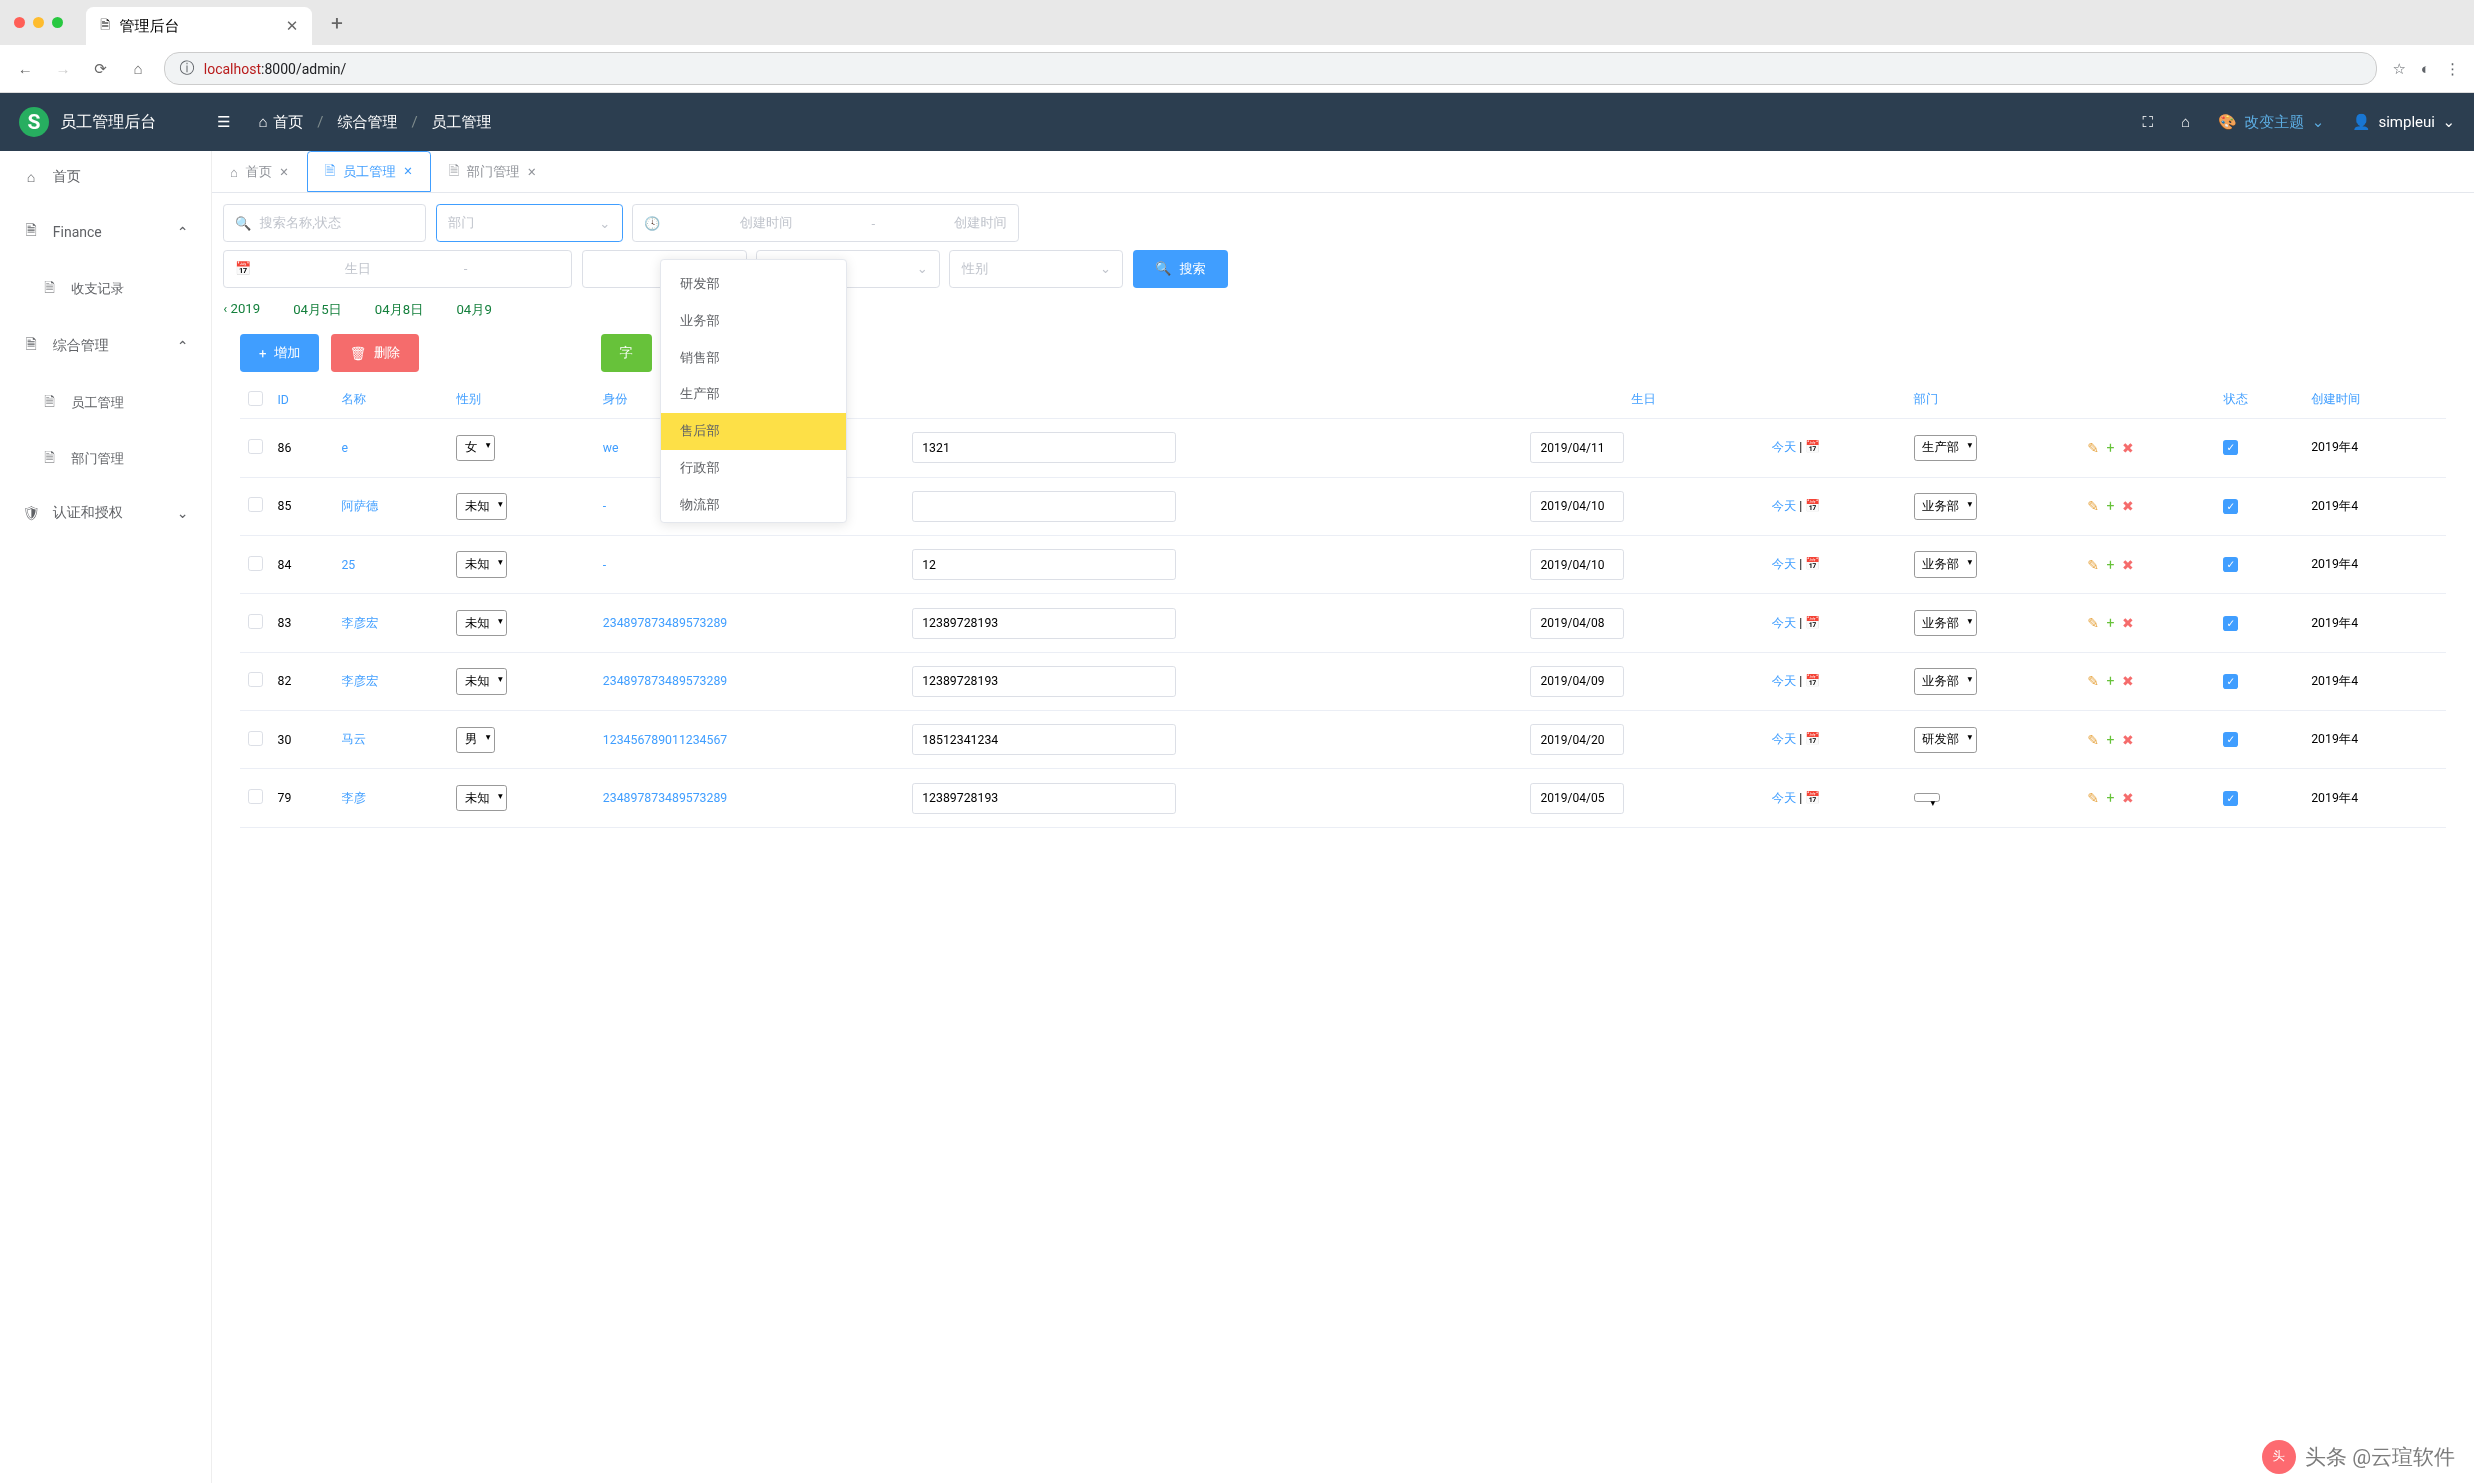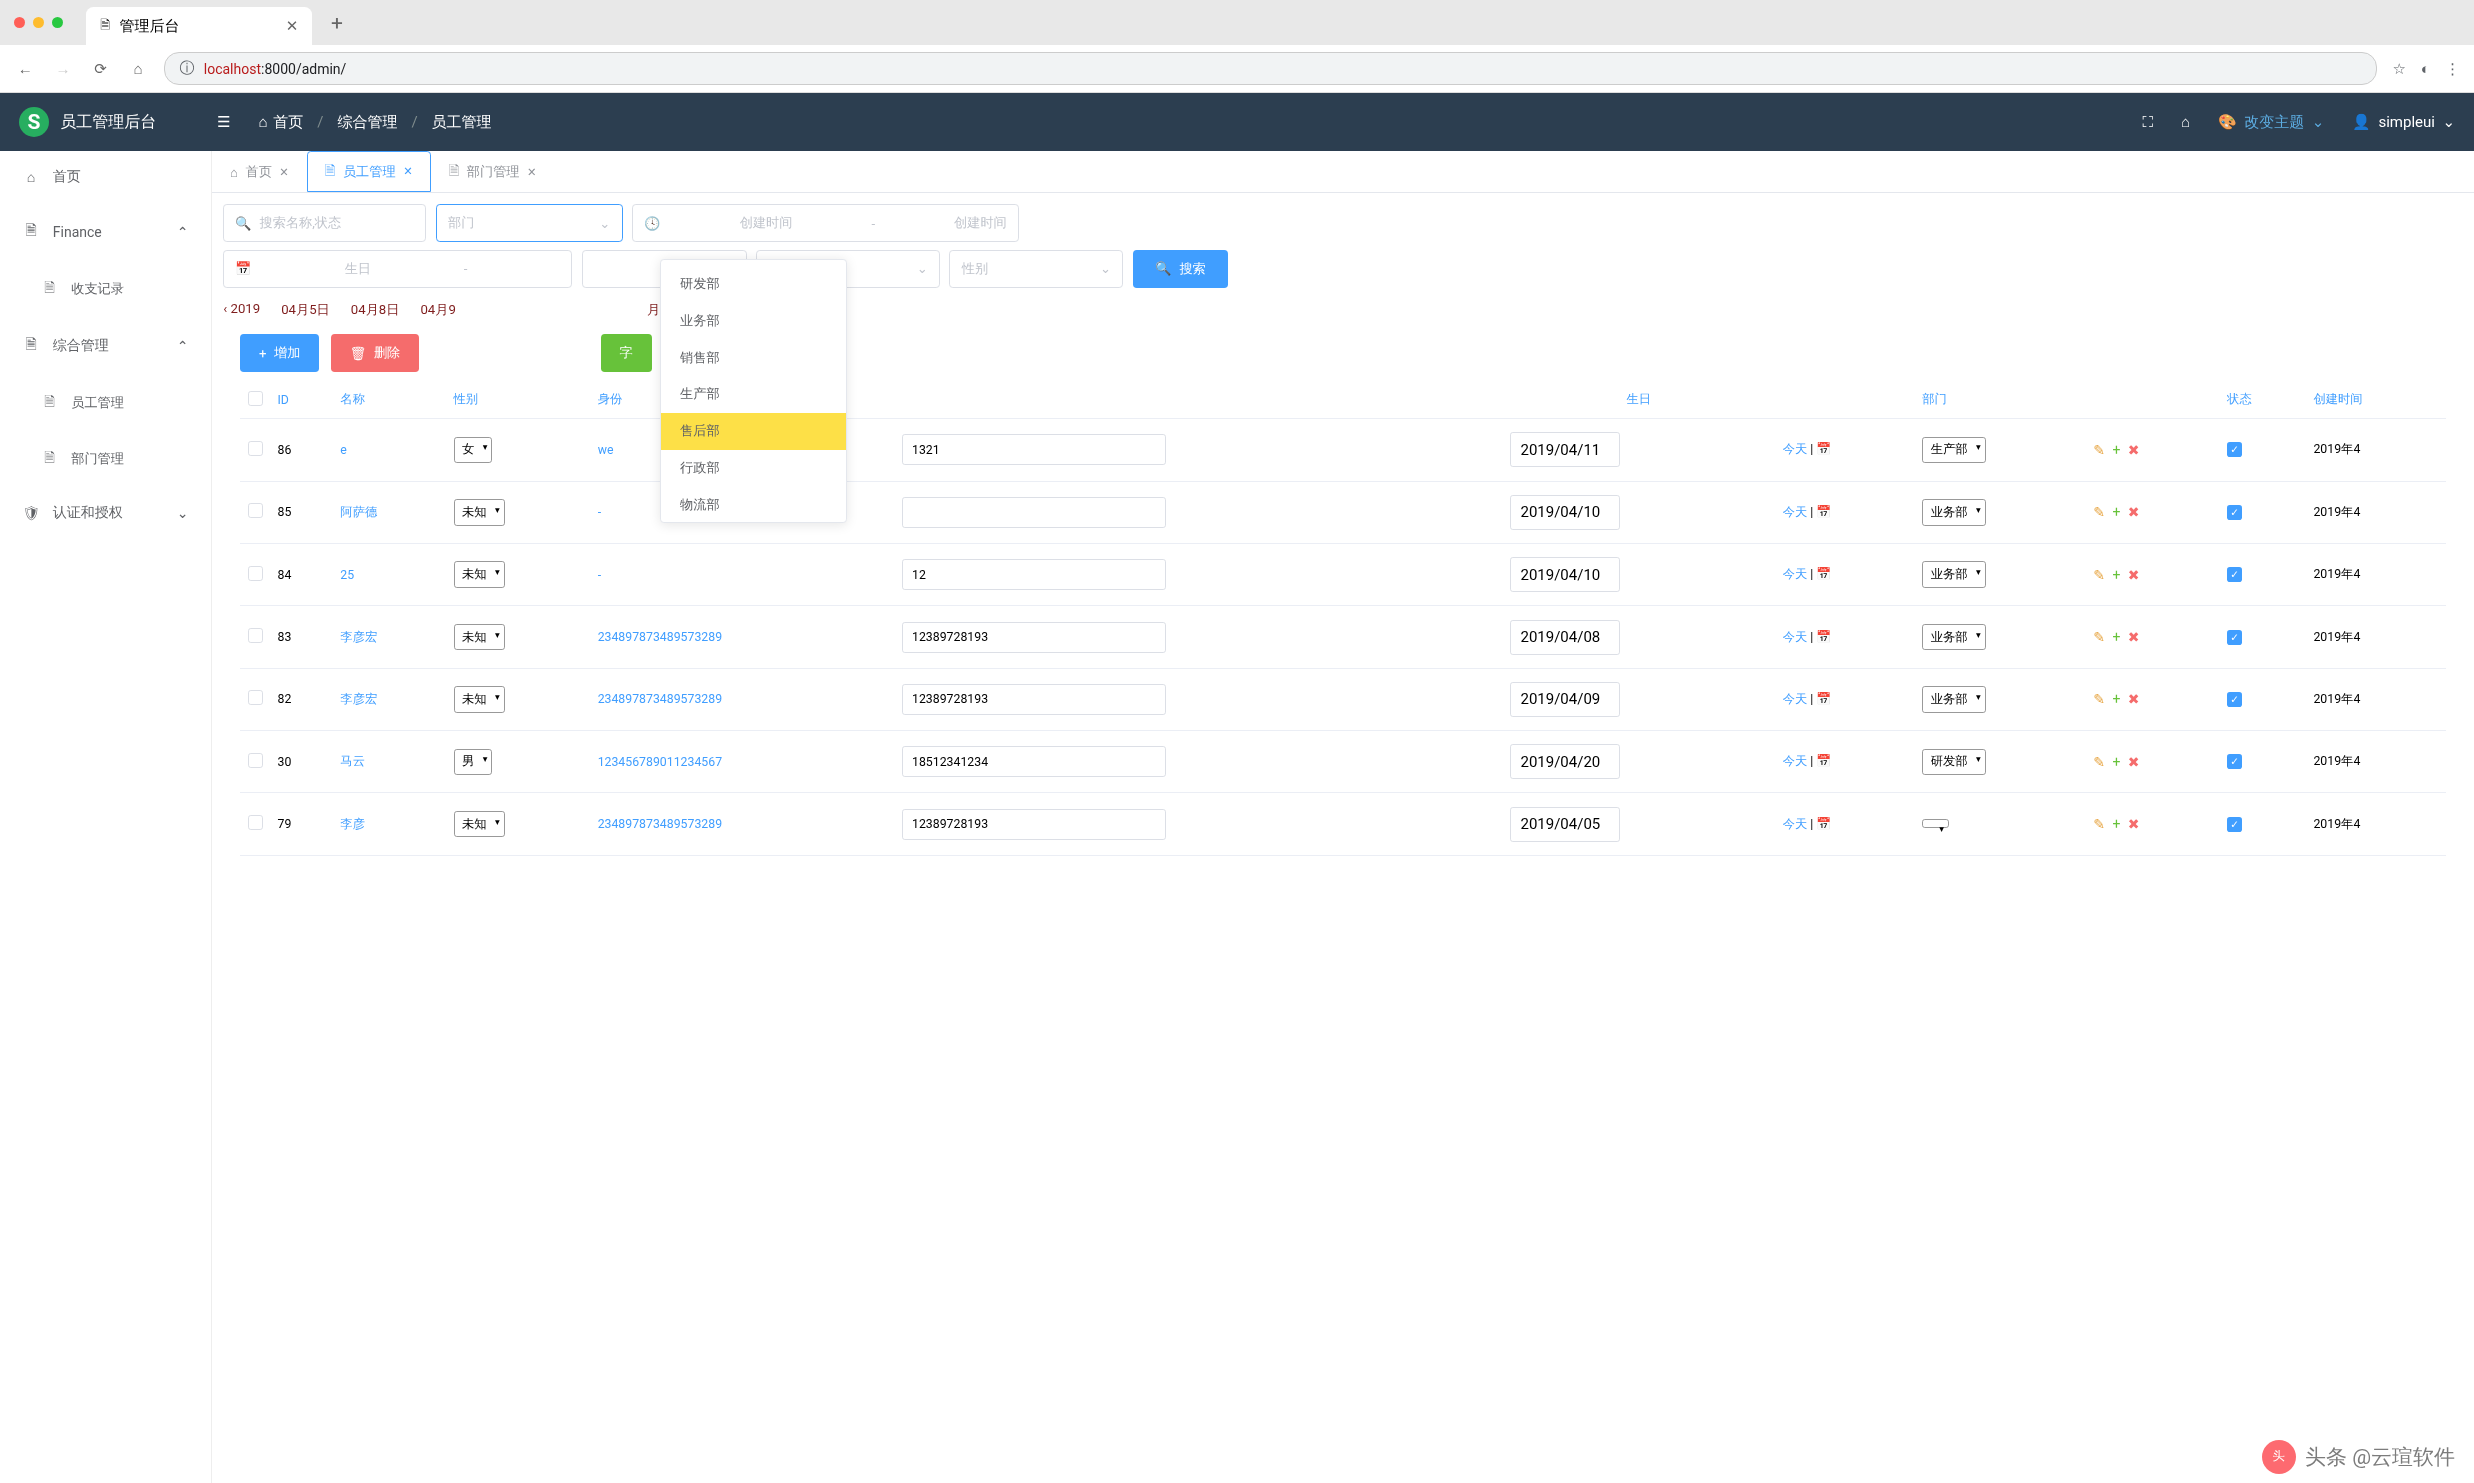--- a/index.html
+++ b/index.html
@@ -64,37 +64,37 @@
 .filter-box.status { width: 184px; justify-content: space-between; }
 .filter-box.gender { width: 174px; justify-content: space-between; }
 .search-btn { background: #409eff; color: #fff; border-radius: 3.8px; height: 38px; padding: 0 22.6px; display: flex; align-items: center; gap: 7.5px; cursor: pointer; font-size: 13.2px; }
 
 
 .dropdown-pop { position: absolute; top: 108px; left: 448px; width: 187px; background: #fff; border: 0.9px solid #e4e7ed; border-radius: 3.8px; box-shadow: 0 1.9px 11.3px rgba(0,0,0,0.1); z-index: 100; padding: 5.7px 0; max-height: 264px; overflow: hidden; }
 .dropdown-pop::before { content: ''; position: absolute; top: -5.7px; left: 28px; width: 9.4px; height: 9.4px; background: #fff; border-left: 0.9px solid #e4e7ed; border-top: 0.9px solid #e4e7ed; transform: rotate(45deg); }
 .dd-item { padding: 9.4px 19px; font-size: 13.2px; color: #606266; cursor: pointer; }
 .dd-item.hover { background: #fde047; }
 
-.date-links { display: flex; gap: 21px; padding: 5.7px 11.3px 9.4px 11.3px; font-size: 13.2px; color: #7f1d1d; }
+.date-links { display: flex; gap: 33px; padding: 5.7px 11.3px 9.4px 11.3px; font-size: 13.2px; color: #15803d; }
 
 .action-btns { display: flex; gap: 11.3px; padding: 5.7px 28px 9.4px 28px; }
 .abtn { height: 38px; padding: 0 19px; border-radius: 3.8px; display: flex; align-items: center; gap: 7.5px; color: #fff; cursor: pointer; font-size: 13.2px; }
 .abtn.add { background: #409eff; }
 .abtn.del { background: #f56c6c; }
 .abtn.grn { background: #67c23a; }
 
 .table-wrap { flex: 1; overflow: auto; padding: 0 28px; }
 table { width: 100%; border-collapse: collapse; }
 th { text-align: left; padding: 9.4px 7.5px; font-size: 12.3px; color: #409eff; font-weight: normal; border-bottom: 0.9px solid #ebeef5; }
 td { padding: 13.2px 7.5px; font-size: 12.3px; border-bottom: 0.9px solid #ebeef5; vertical-align: middle; }
 .link-blue { color: #409eff; }
 .select-box { border: 0.9px solid #999; border-radius: 2.8px; padding: 3.8px 17px 3.8px 7.5px; font-size: 12.3px; position: relative; display: inline-block; background: #fff; }
 .select-box::after { content: '▾'; position: absolute; right: 3.8px; top: 3.8px; font-size: 9.4px; }
 .text-input { border: 0.9px solid #dcdfe6; border-radius: 2.8px; padding: 7.5px 9.4px; font-size: 12.3px; width: 264px; }
-.date-input { border: 0.9px solid #dcdfe6; border-radius: 2.8px; padding: 7.5px 9.4px; font-size: 15px; width: 110px; }
+.date-input { border: 0.9px solid #dcdfe6; border-radius: 2.8px; padding: 7.5px 9.4px; font-size: 12px; width: 94px; }
 .today-link { color: #409eff; font-size: 12.3px; }
 .cal-icon { color: #409eff; }
 .row-actions { display: flex; gap: 7.5px; font-size: 14px; }
 .ico-edit { color: #e6a23c; cursor: pointer; }
 .ico-add { color: #67c23a; cursor: pointer; }
 .ico-del { color: #f56c6c; cursor: pointer; }
 .checkbox-blue { width: 15px; height: 15px; border-radius: 2.8px; background: #409eff; display: inline-flex; align-items: center; justify-content: center; color: #fff; font-size: 10.4px; }
 .plain-check { width: 15px; height: 15px; border: 0.9px solid #dcdfe6; border-radius: 2.8px; display: inline-block; background: #fff; }
 
 .watermark { position: fixed; right: 19px; bottom: 9.4px; display: flex; align-items: center; gap: 9.4px; font-size: 21px; color: #666; opacity: 0.85; z-index: 200; }

